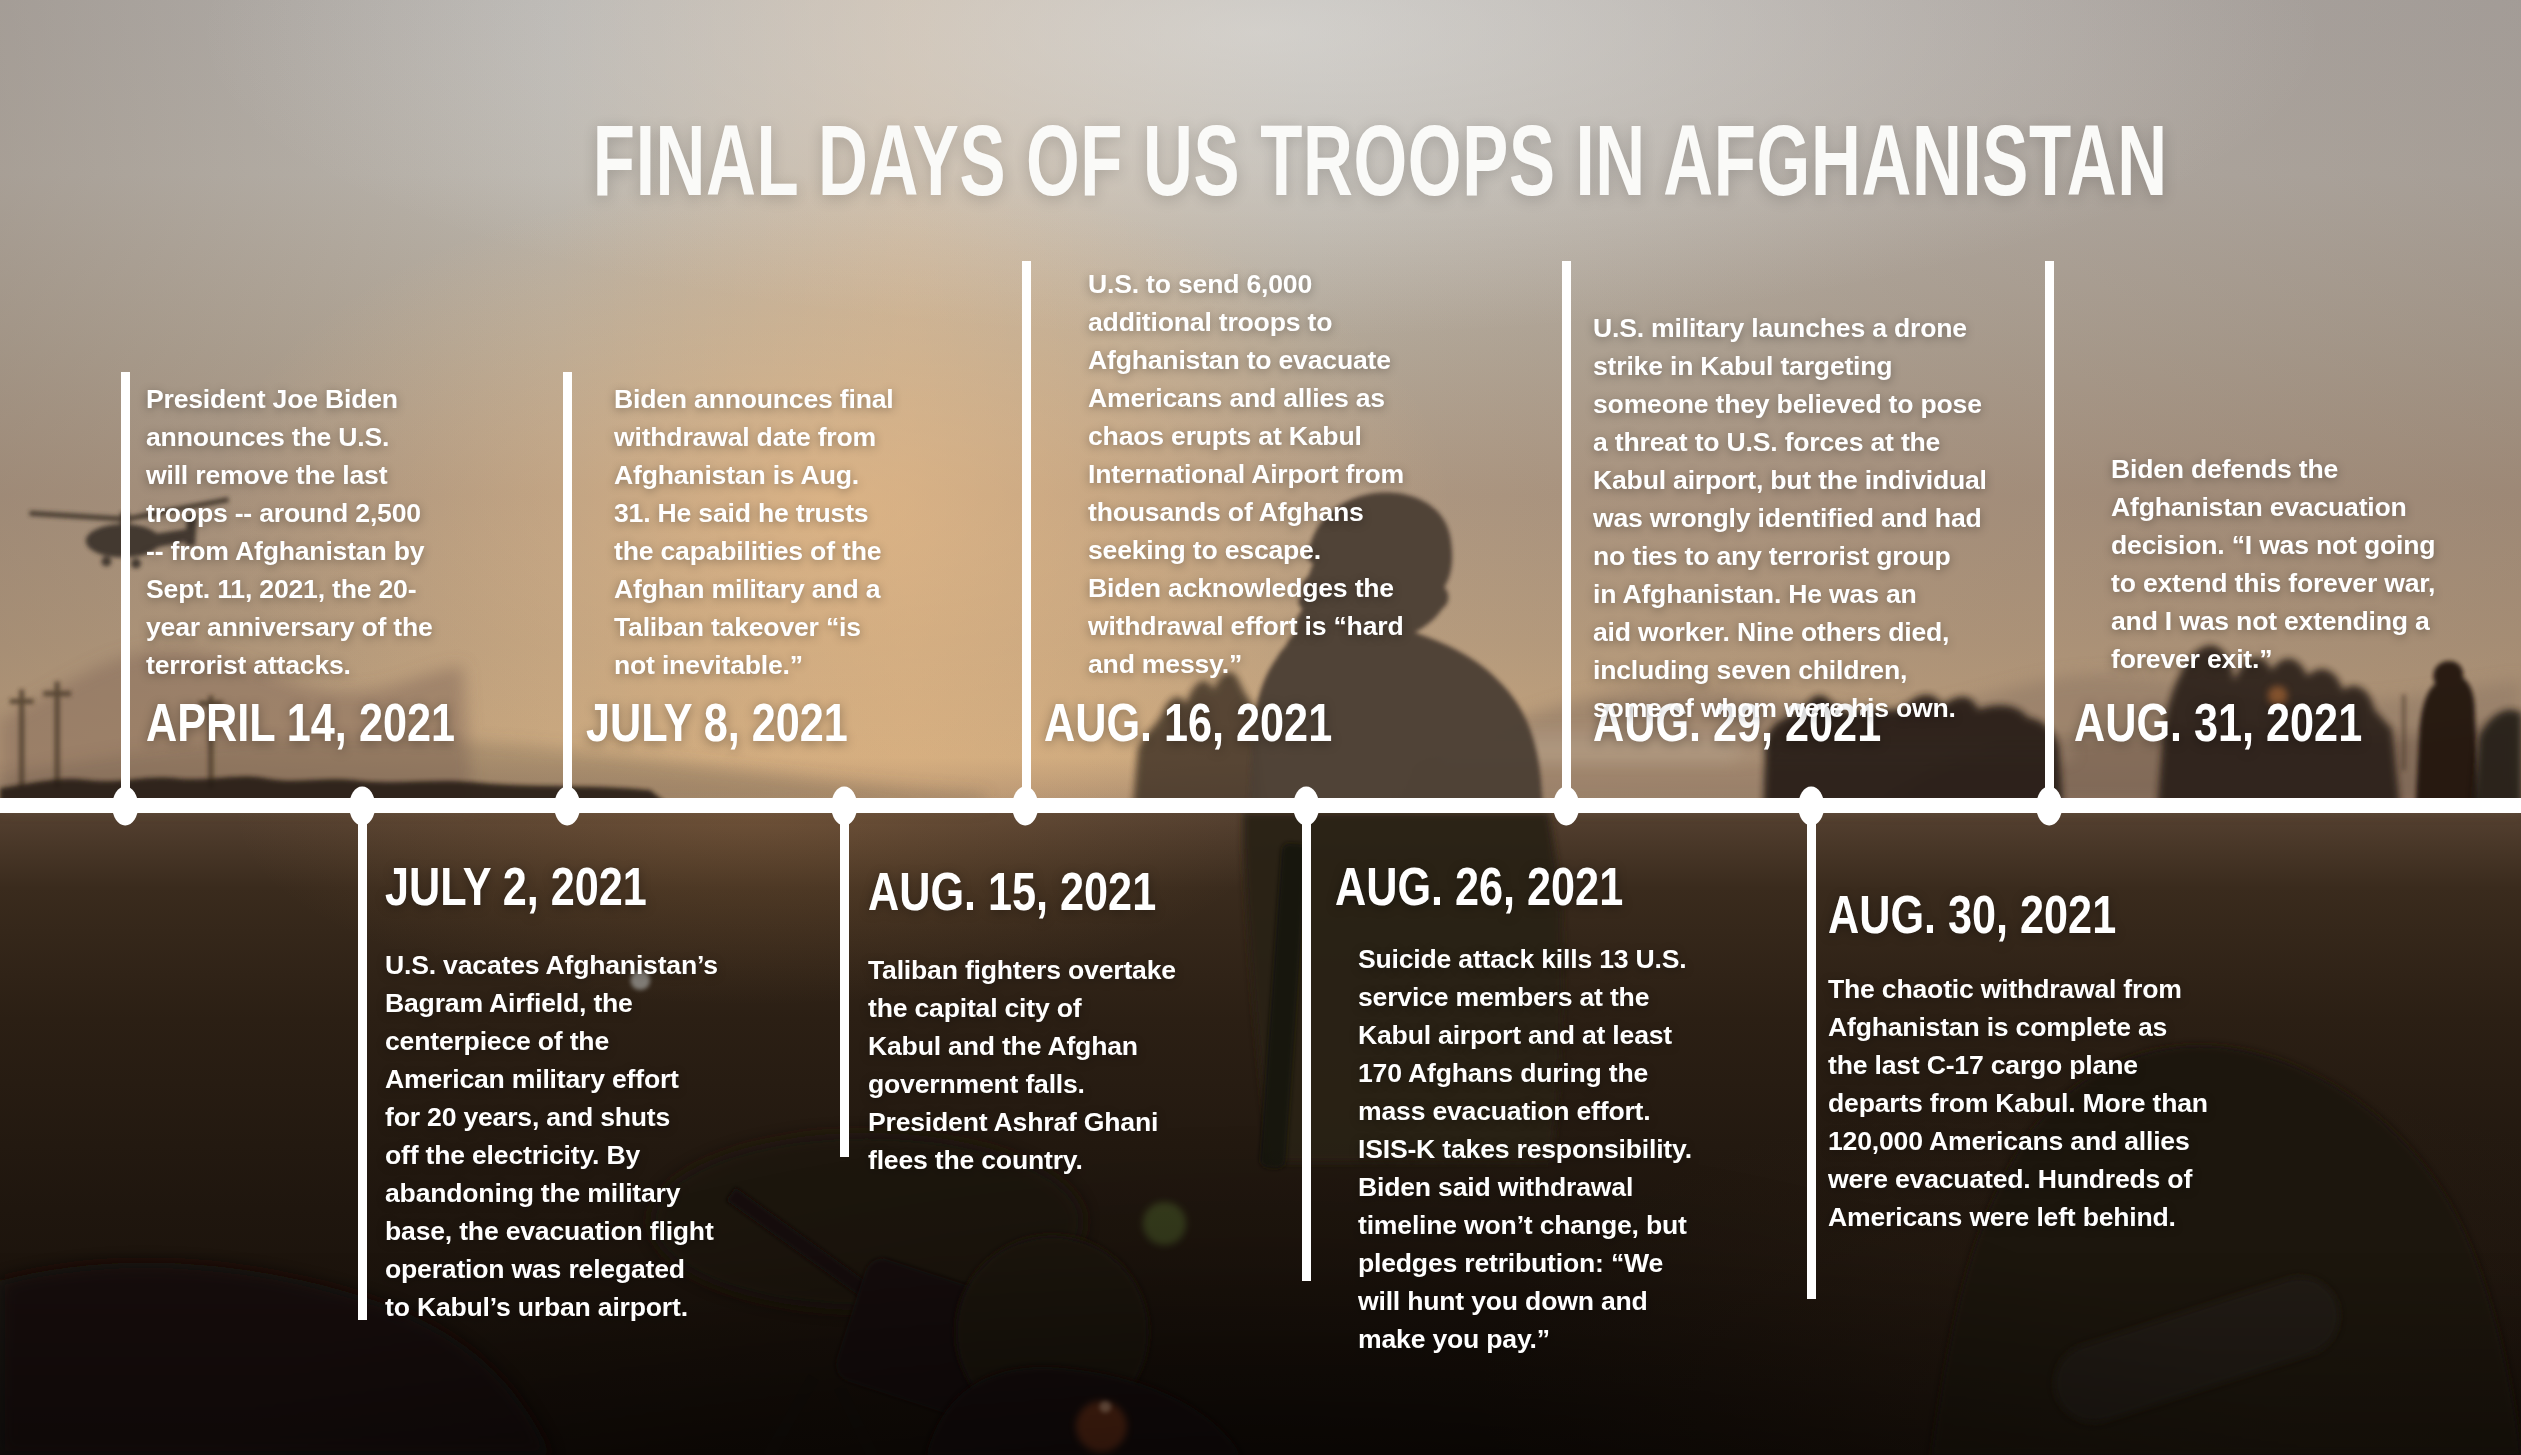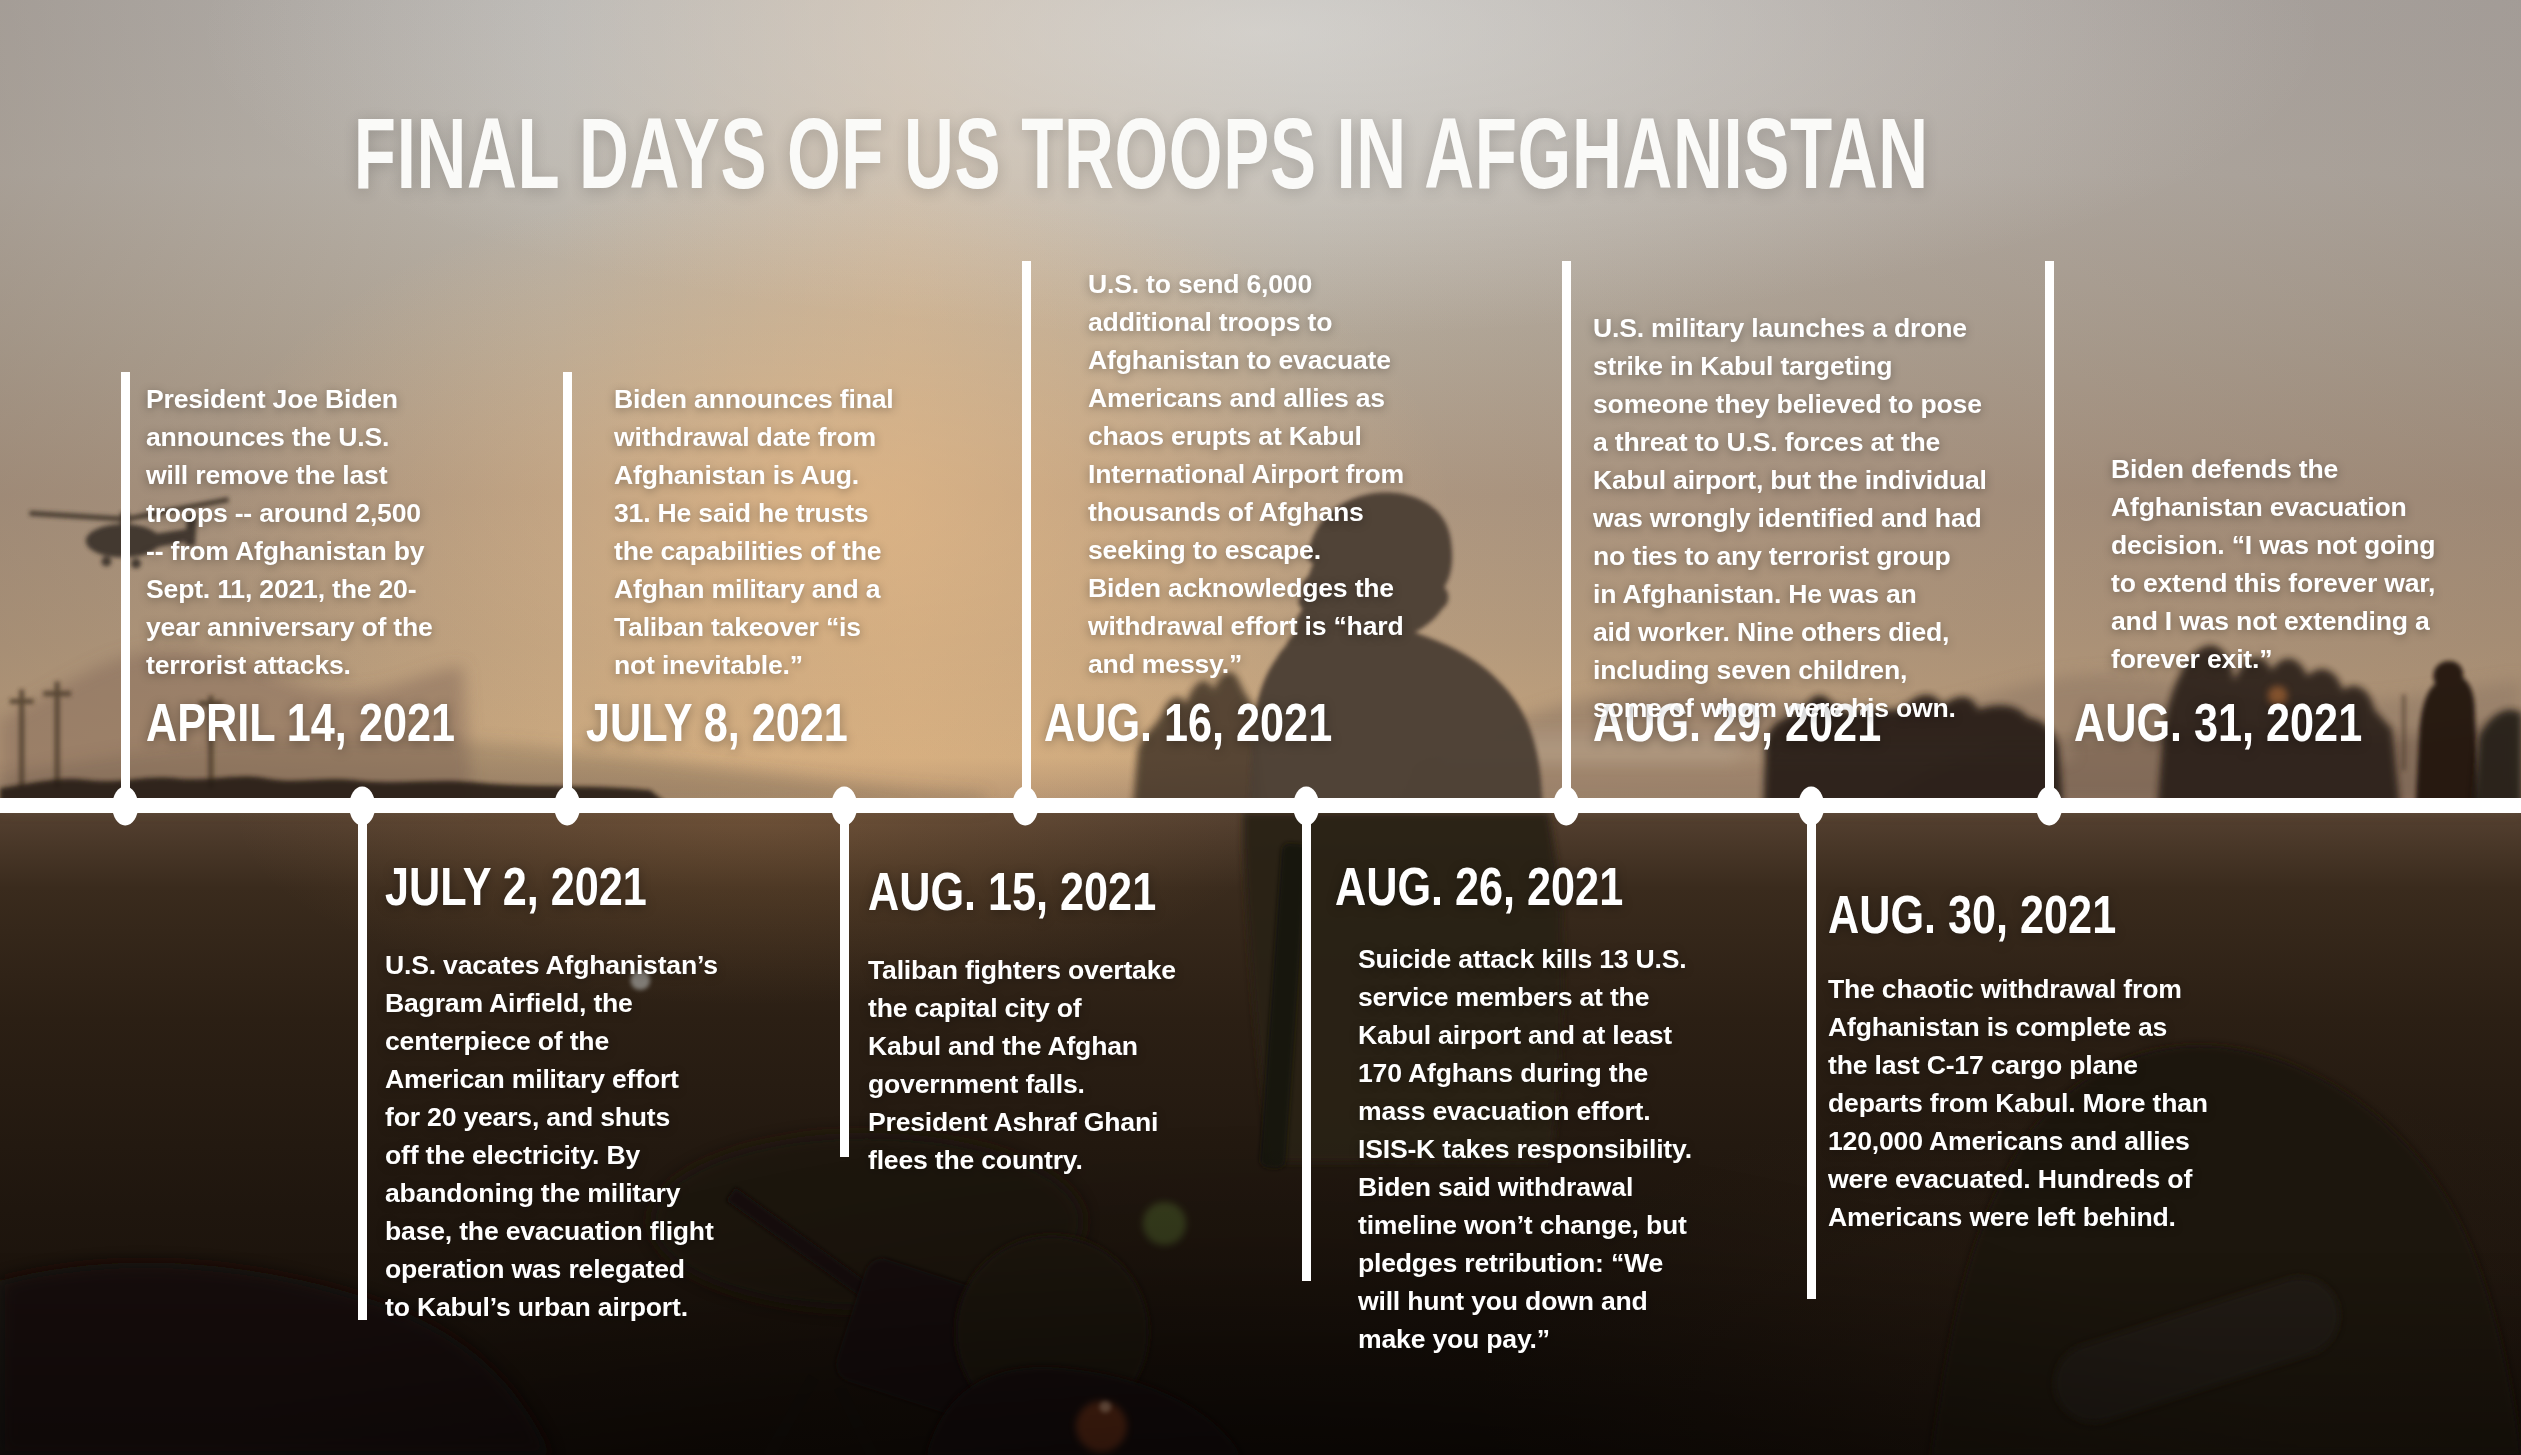--- a/index.html
+++ b/index.html
@@ -46,21 +46,21 @@
   .bar-aug31{left:2045px; top:261px; height:545px;}
   .bar-jul2 {left:358px; top:806px; height:514px;}
   .bar-aug15{left:840px; top:806px; height:351px;}
   .bar-aug26{left:1302px; top:806px; height:475px;}
   .bar-aug30{left:1807px; top:806px; height:493px;}
   .dot-apr14{left:125px;} .dot-jul2{left:362px;} .dot-jul8{left:567px;}
   .dot-aug15{left:844px;} .dot-aug16{left:1025px;} .dot-aug26{left:1306px;}
   .dot-aug29{left:1566px;} .dot-aug30{left:1811px;} .dot-aug31{left:2049px;}
   
   #title{
-    position:absolute; top:103px; left:0; width:100%; text-align:left;
+    position:absolute; top:110px; left:0; width:100%; text-align:right;
     font-size:100px; line-height:100px; font-weight:700; color:#fafaf8;
     letter-spacing:1px; z-index:6;
     text-shadow:0 3px 17.7px rgba(0,0,0,.18);
   }
   #title > span{display:inline-block; transform:scaleX(.69); transform-origin:center top; white-space:pre;}
   .ev-date{
     position:absolute; color:#fff; font-weight:700; font-size:54px; line-height:54px;
     transform:scaleX(.8); transform-origin:left top; white-space:pre; z-index:6;
     text-shadow:0 2px 11.8px rgba(0,0,0,.35);
   }

